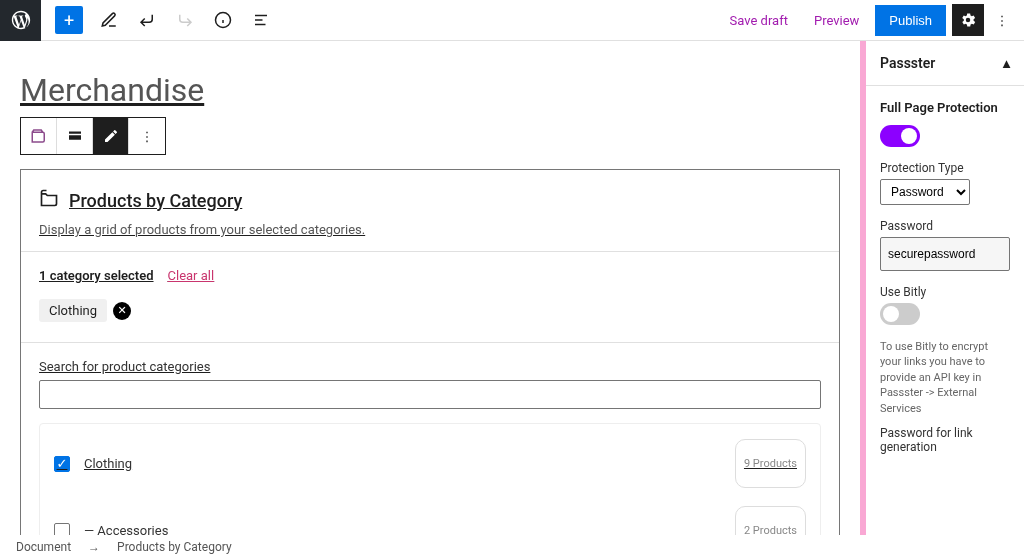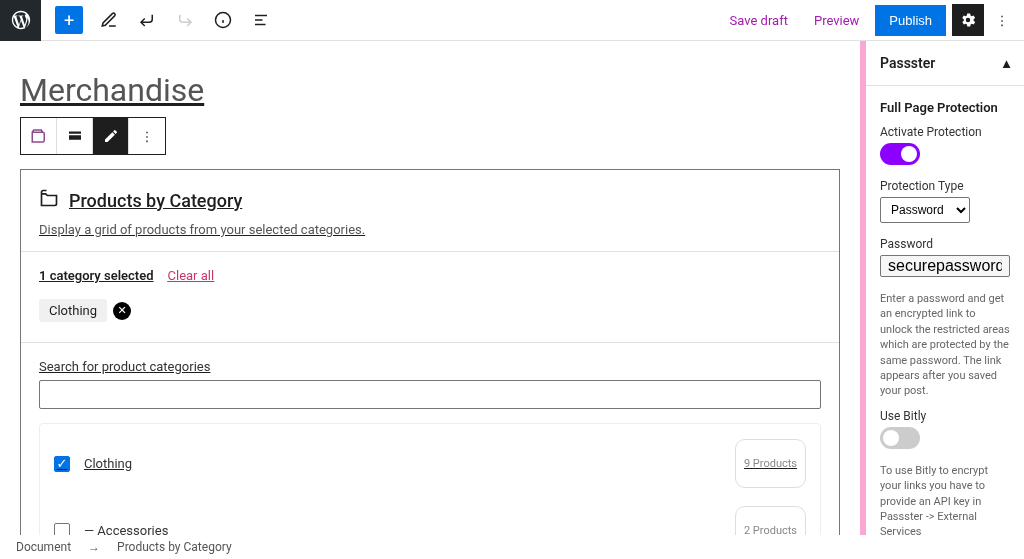--- a/index.html
+++ b/index.html
@@ -60,21 +60,21 @@
 .sb-section-title { font-weight: 600; margin-bottom: 10px; font-size: 13px; }
 .sb-label { font-size: 12px; margin-bottom: 4px; color: #333; }
 .sb-field { margin-bottom: 14px; }
 
 .toggle { width: 40px; height: 22px; background: #8c00ff; border-radius: 11px; position: relative; cursor: pointer; }
 .toggle .knob { width: 16px; height: 16px; background: #fff; border-radius: 50%; position: absolute; top: 3px; right: 3px; }
 .toggle.off { background: #ccc; }
 .toggle.off .knob { left: 3px; right: auto; }
 
 .sb-select { width: 90px; padding: 4px 6px; border: 1px solid #757575; border-radius: 2px; font-size: 12px; background: #fff; }
-.sb-input { width: 100%; padding: 1px 7px; border: 1px solid #757575; background: #f6f6f6; border-radius: 2px; font-size: 16px; }
+.sb-input { width: 100%; padding: 9px 7px; border: 1px solid #757575; background: #f6f6f6; border-radius: 2px; font-size: 12px; }
 .sb-help { font-size: 11px; color: #666; line-height: 1.4; margin-bottom: 10px; }
 .sb-gen { position: relative; }
 
 
 .breadcrumb { position: absolute; bottom: 0; left: 16px; height: 24px; display: flex; align-items: center; gap: 17px; font-size: 12px; color: #555; }
 </style>
 </head>
 <body>
 
 <div class="topbar">
@@ -197,37 +197,35 @@
 
   <div class="sidebar">
     <div class="sb-header">
       <span>Passster</span>
       <span>▴</span>
     </div>
     <div class="sb-body">
       <div class="sb-section-title">Full Page Protection</div>
 
       <div class="sb-field">
-        <div class="sb-label">Activate Protection</div>
         <div class="toggle">
             <div class="knob"></div>
           </div>
       </div>
 
       <div class="sb-field">
         <div class="sb-label">Protection Type</div>
         <select class="sb-select"><option>Password</option></select>
       </div>
 
       <div class="sb-field">
         <div class="sb-label">Password</div>
         <input class="sb-input" value="securepassword" style="">
       </div>
 
-      <div class="sb-help">Enter a password and get an encrypted link to unlock the restricted areas which are protected by the same password. The link appears after you saved your post.</div>
 
       <div class="sb-field">
         <div class="sb-label">Use Bitly</div>
         <div class="toggle off">
             <div class="knob"></div>
           </div>
       </div>
       <div class="sb-help">To use Bitly to encrypt your links you have to provide an API key in Passster -&gt; External Services</div>
 
       <div class="sb-field sb-gen">

